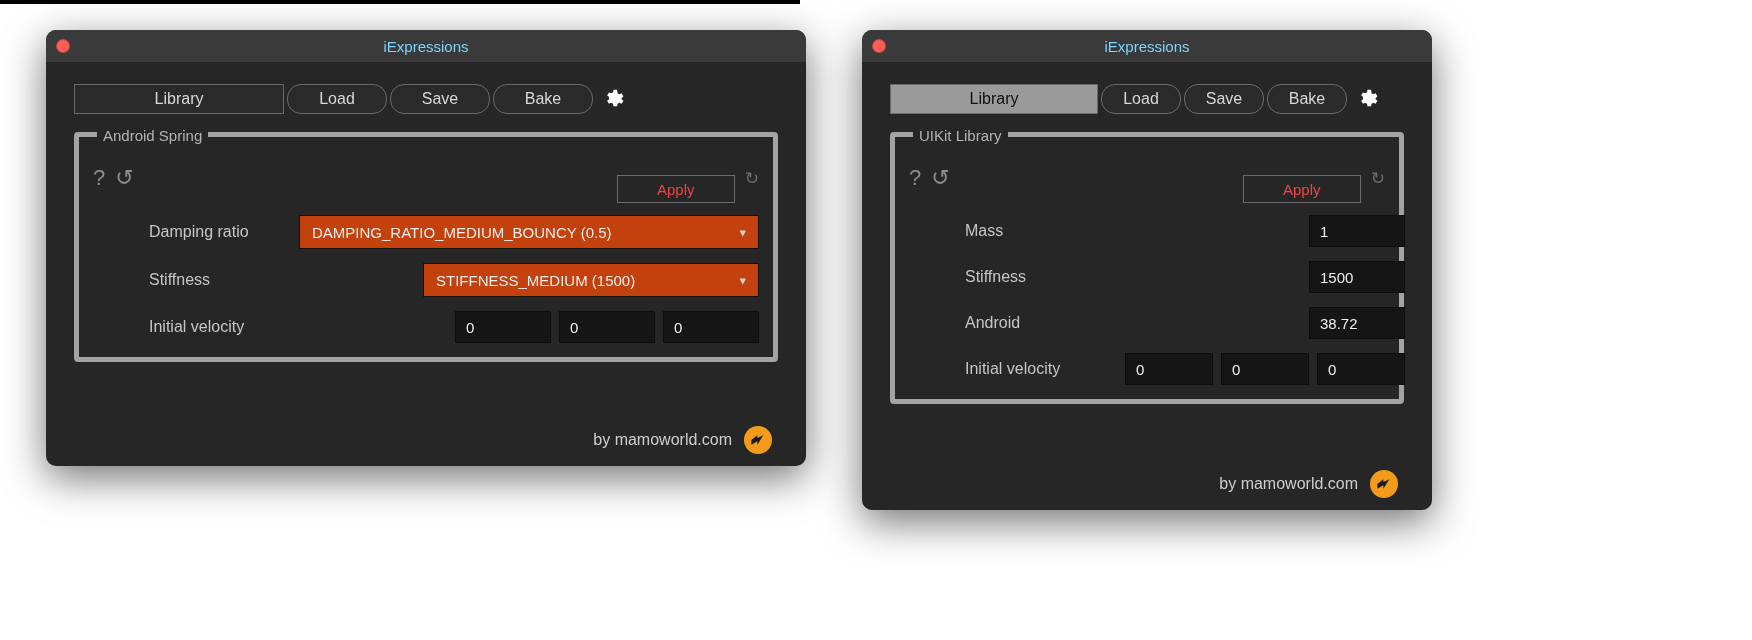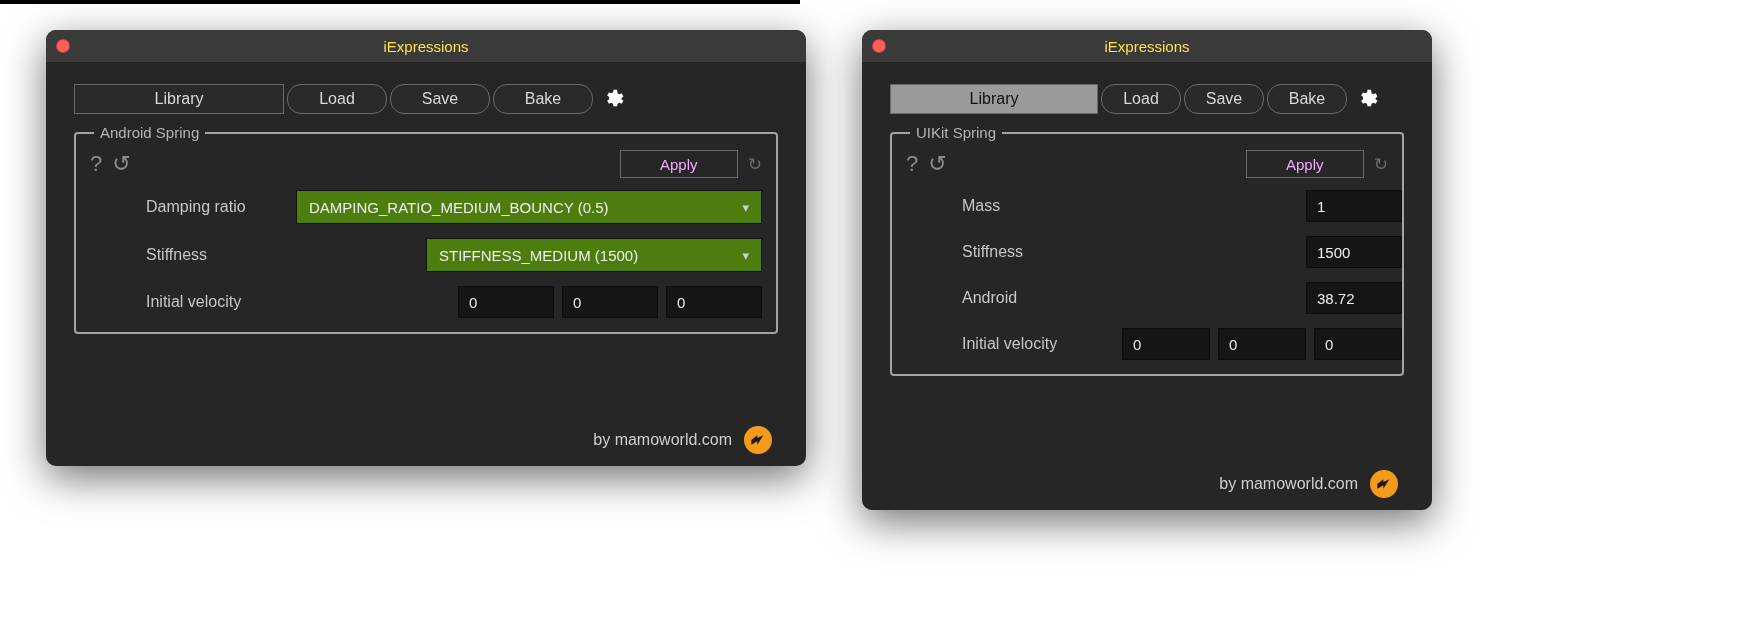--- a/index.html
+++ b/index.html
@@ -37,21 +37,21 @@
     padding: 0 10px;
     position: relative;
   }
   .traffic-close {
     width: 14px; height: 14px; border-radius: 50%;
     background: #ff5f57;
     border: 1px solid rgba(0,0,0,.25);
   }
   .titlebar-title {
     position: absolute; left: 0; right: 0; text-align: center;
-    font-size: 15px; font-weight: 500; color: #fde047;
+    font-size: 15px; font-weight: 500; color: #7dd3fc;
   }
 
   .toolbar {
     display: flex;
     align-items: center;
     gap: 3px;
     padding: 22px 28px 10px 28px;
   }
   .tb-btn {
     height: 30px;
@@ -72,21 +72,21 @@
   .win2 .tb-small { flex: 0 0 80px; }
   .gear {
     width: 26px; height: 26px;
     display: flex; align-items: center; justify-content: center;
     cursor: pointer; margin-left: 4px;
   }
   .gear svg { width: 22px; height: 22px; }
 
   .group {
     margin: 8px 28px 0 28px;
-    border: 2px solid #a3a3a3;
+    border: 5px solid #a3a3a3;
     border-radius: 4px;
     padding: 10px 14px 14px 14px;
     position: relative;
   }
   .group-title {
     position: absolute;
     top: -10px; left: 18px;
     background: #262626;
     padding: 0 6px;
     font-size: 15px;
@@ -96,40 +96,41 @@
     display: flex; align-items: center; justify-content: space-between;
     padding: 6px 0 12px 0;
   }
   .icon-pair { display: flex; gap: 10px; align-items: center; }
   .ghost-icon { color: #8c8c8c; font-size: 22px; cursor: pointer; }
   .apply-wrap { display: flex; align-items: center; gap: 10px; }
   .apply-btn {
     width: 118px; height: 28px;
     border: 1px solid #6a6a6a;
     background: transparent;
-    color: #f0abfc;
+    color: #ef4444;
     font-size: 15px;
     cursor: pointer;
+    margin-top: 22px;
   }
   .cycle-icon { color: #6e6e6e; font-size: 17px; cursor: pointer; }
 
   .param-grid {
     display: grid;
     row-gap: 14px;
     column-gap: 10px;
     padding-left: 56px;
   }
   .win1 .param-grid { grid-template-columns: 140px 1fr; }
   .win2 .param-grid { grid-template-columns: 150px 1fr; }
 
   .param-label { font-size: 16px; color: #c6c6c6; align-self: center; }
 
   .dropdown {
     height: 34px;
-    background: #4d7c0f;
+    background: #c2410c;
     border: 1px solid #111;
     color: #efefef;
     font-size: 15px;
     display: flex; align-items: center; justify-content: space-between;
     padding: 0 12px;
     cursor: pointer;
   }
   .dropdown .chev { color: #cfcfcf; font-size: 13px; margin-left: 10px; }
 
   .triple { display: flex; gap: 8px; }
@@ -249,21 +250,21 @@
     <div class="tb-btn tb-small">Save</div>
     <div class="tb-btn tb-small">Bake</div>
     <div class="gear">
       <svg viewBox="0 0 24 24" fill="#ffffff">
           <path d="M12 8a4 4 0 1 0 0 8 4 4 0 0 0 0-8zm9.4 4a7.5 7.5 0 0 0-.1-1.2l2.1-1.6-2-3.4-2.5 1a7.6 7.6 0 0 0-2-1.2L16.5 2h-4l-.4 2.6a7.6 7.6 0 0 0-2 1.2l-2.5-1-2 3.4 2.1 1.6a7.5 7.5 0 0 0 0 2.4l-2.1 1.6 2 3.4 2.5-1c.6.5 1.3.9 2 1.2l.4 2.6h4l.4-2.6c.7-.3 1.4-.7 2-1.2l2.5 1 2-3.4-2.1-1.6c.1-.4.1-.8.1-1.2z"></path>
         </svg>
     </div>
   </div>
 
   <div class="group">
-    <div class="group-title">UIKit Spring</div>
+    <div class="group-title">UIKit Library</div>
 
     <div class="group-row1">
       <div class="icon-pair">
         <span class="ghost-icon">?</span>
         <span class="ghost-icon">↺</span>
       </div>
       <div class="apply-wrap">
         <button class="apply-btn">Apply</button>
         <span class="cycle-icon">↻</span>
       </div>

